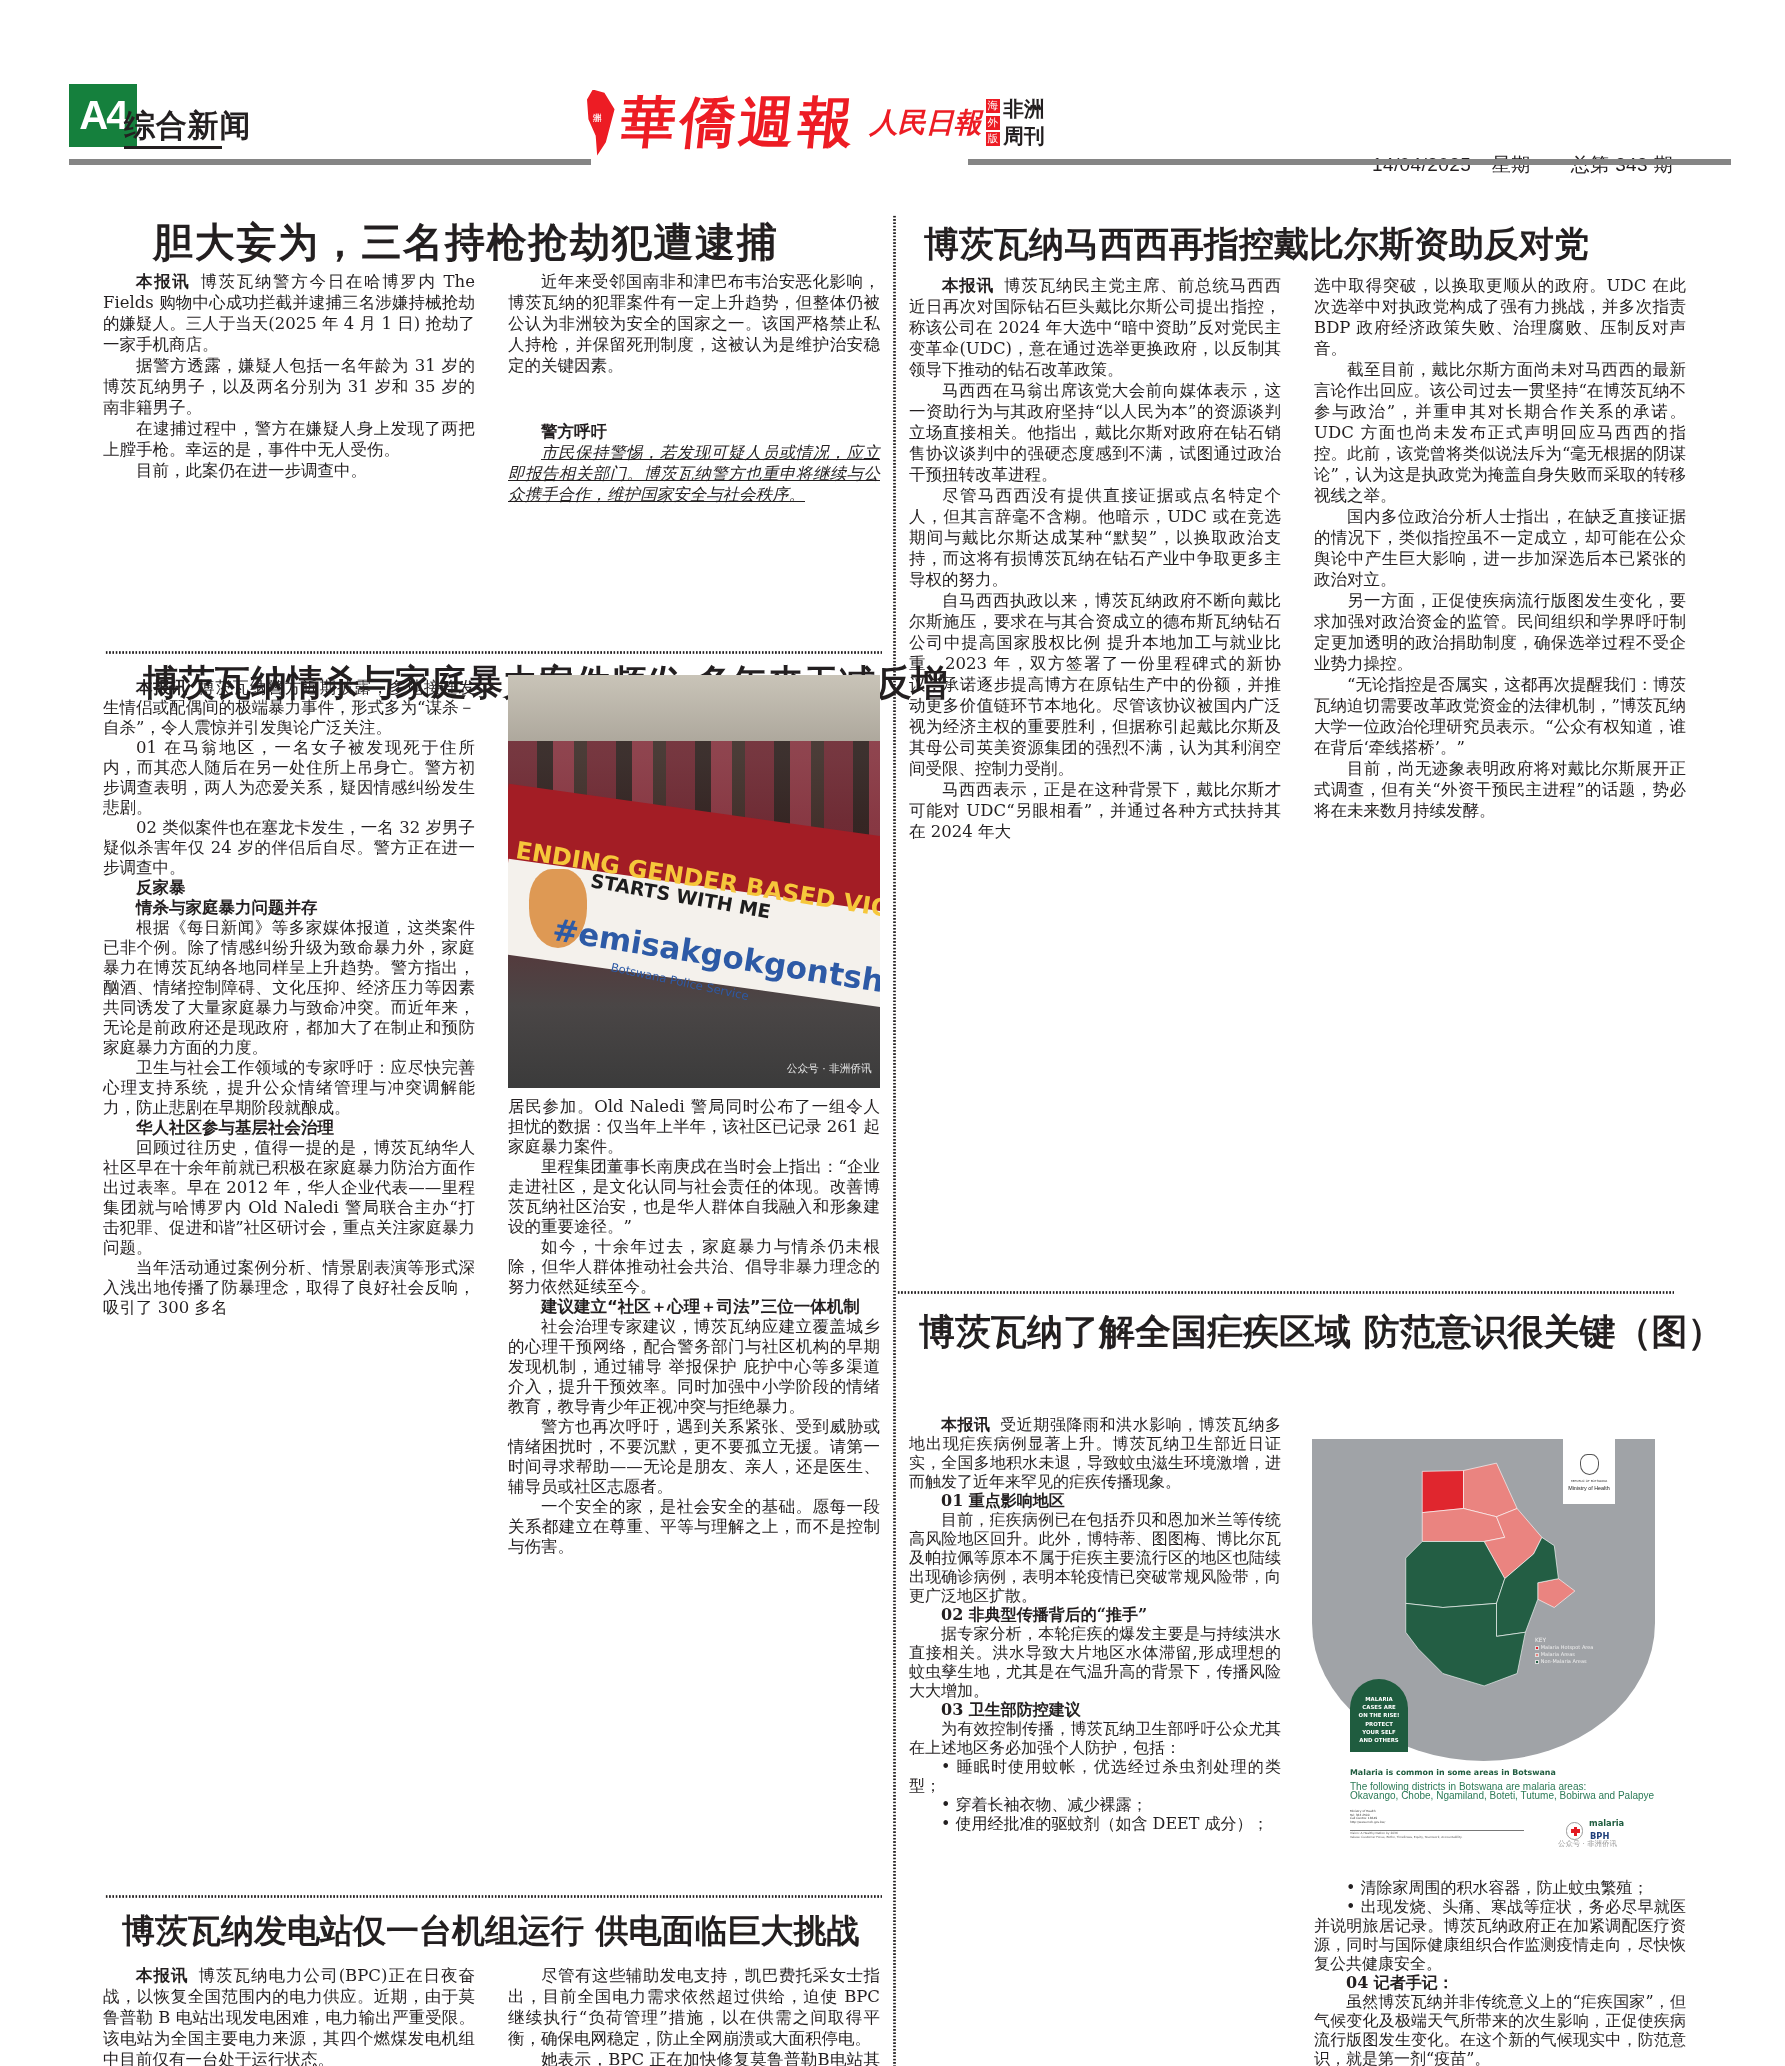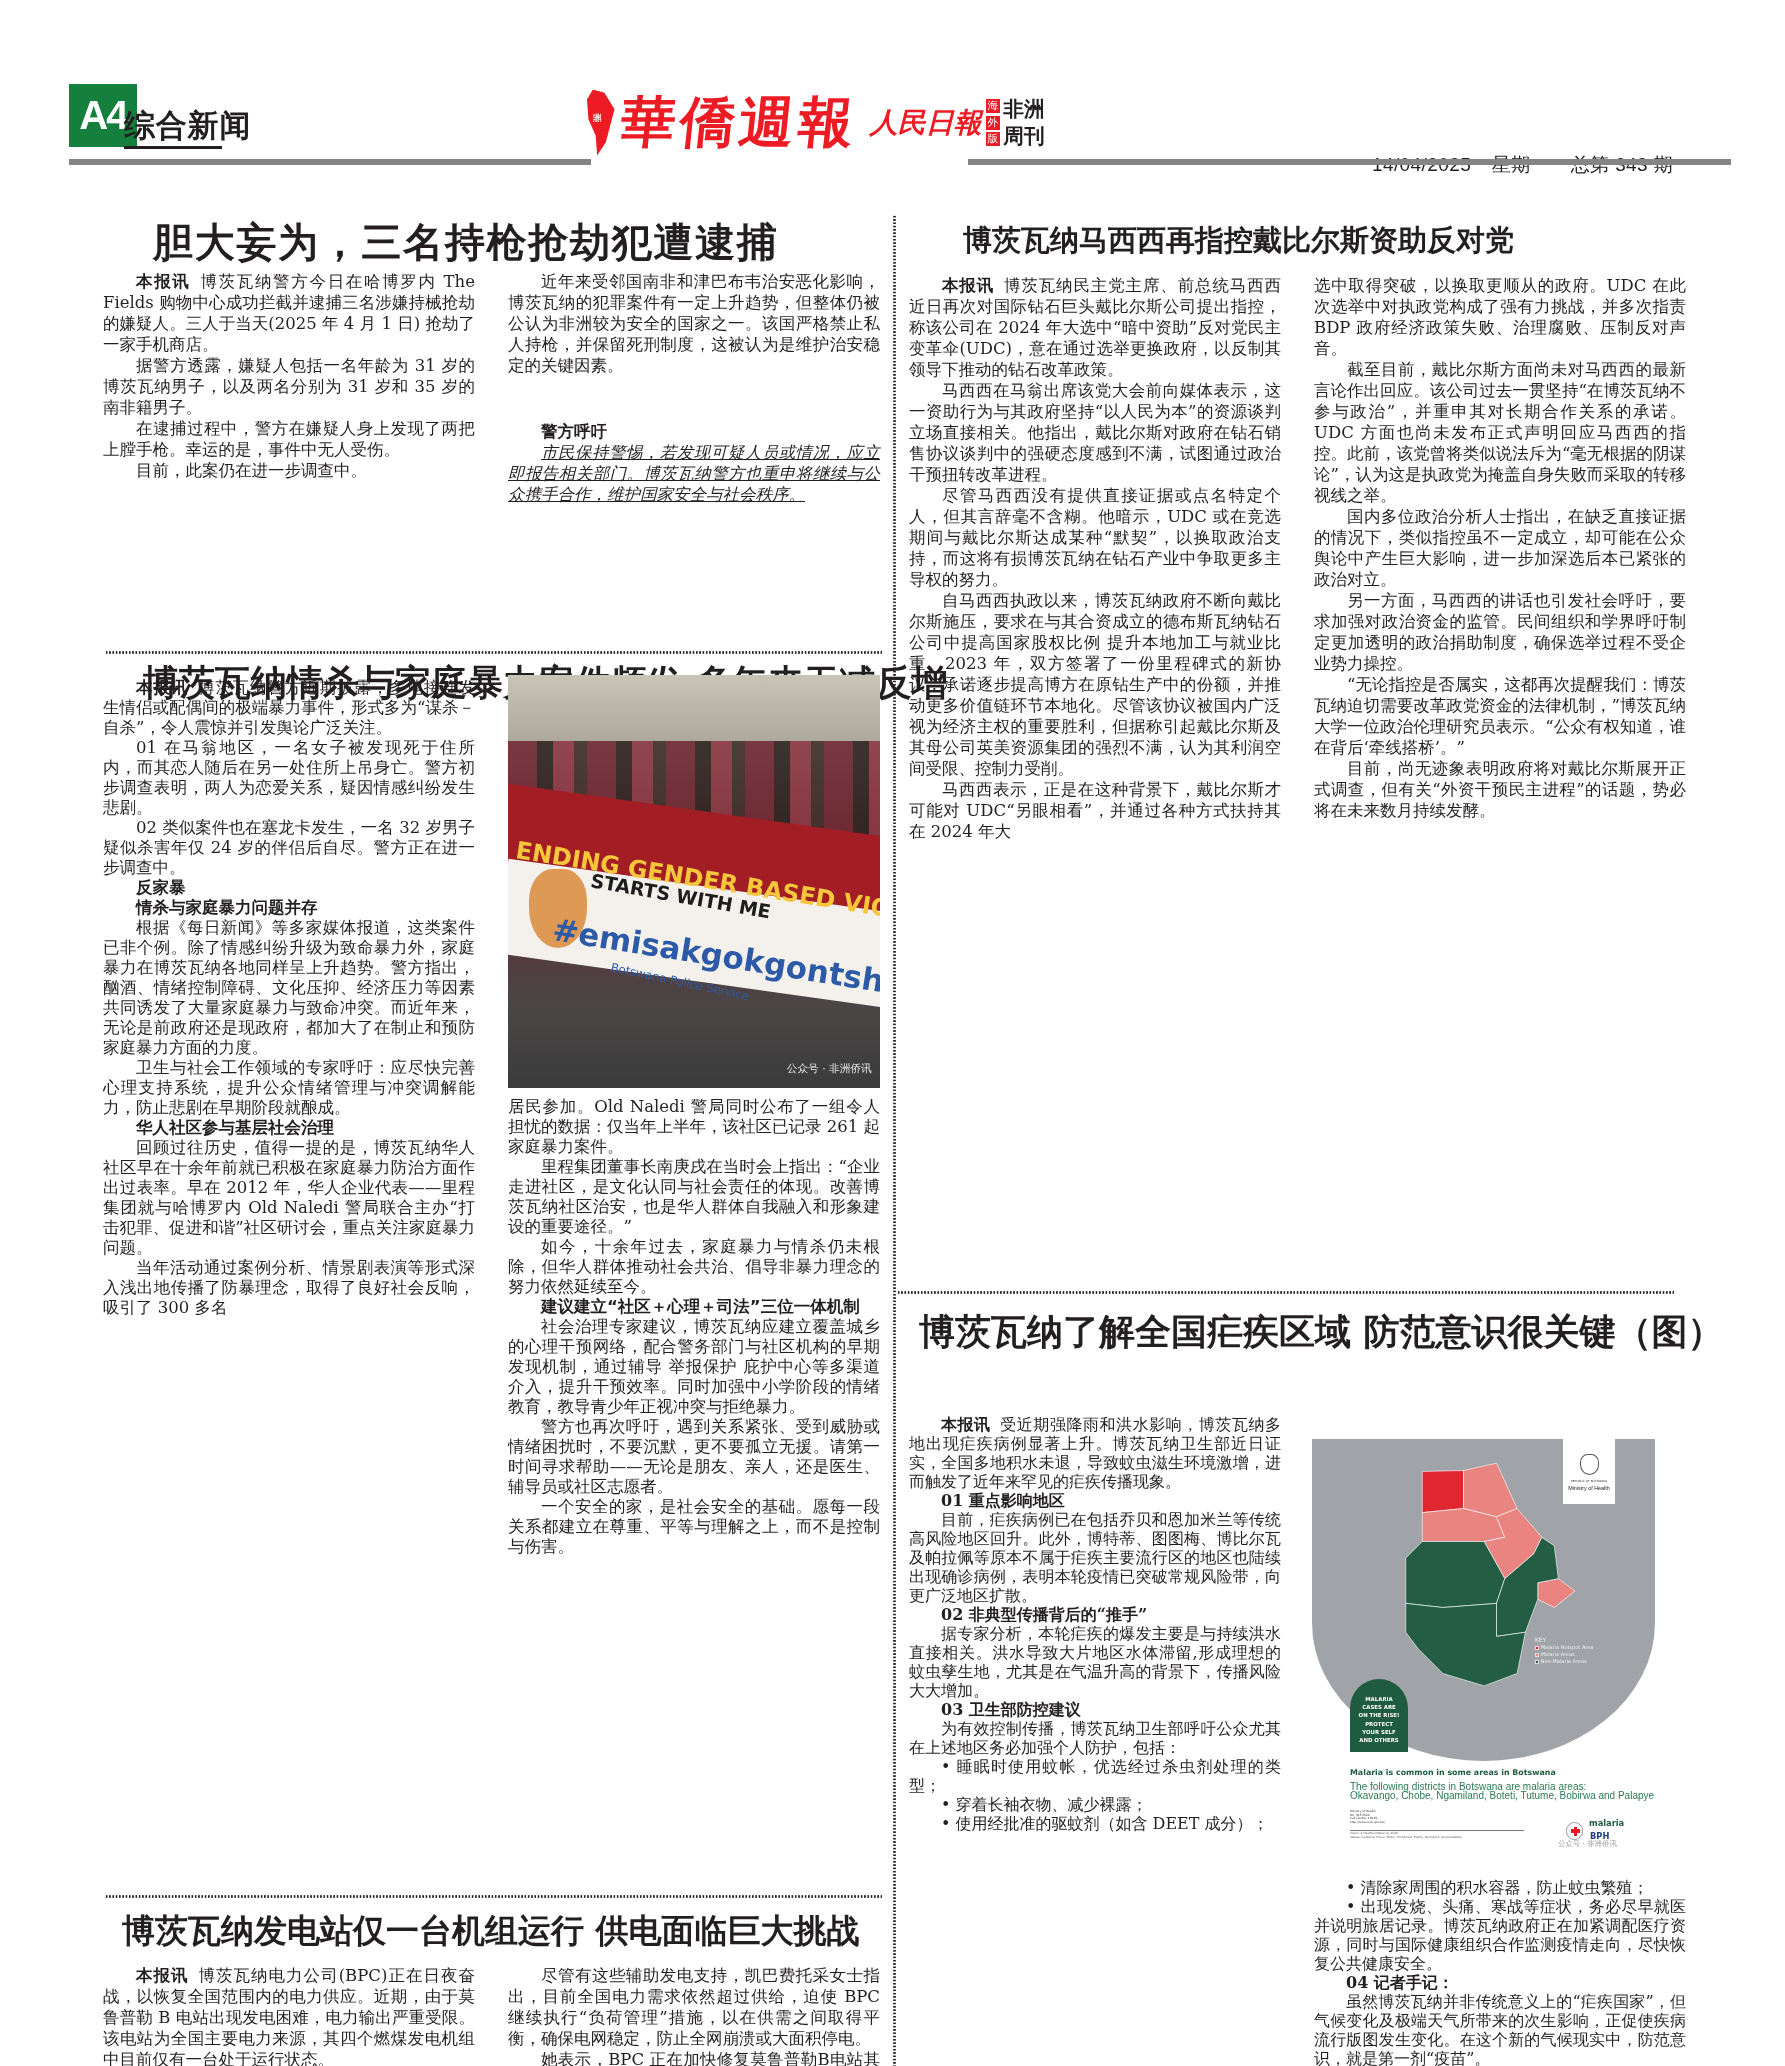--- a/index.html
+++ b/index.html
@@ -179,33 +179,33 @@
   </div>
   <div class="col" style="left:508px; top:1965px; width:372px;">
     <p>尽管有这些辅助发电支持，凯巴费托采女士指出，目前全国电力需求依然超过供给，迫使 BPC 继续执行“负荷管理”措施，以在供需之间取得平衡，确保电网稳定，防止全网崩溃或大面积停电。</p>
     <p>她表示，BPC 正在加快修复莫鲁普勒B电站其余三台停运机组的进度，预计在今年 6 月全面恢复运行。届时，电力供应状况将明显改善。</p>
 
   </div>
 
 </article>
 
 <article class="article">
-  <h1 class="headline sans" style="position:absolute; left:924px; top:221px; font-size:29px;margin-left:39px;">博茨瓦纳马西西再指控戴比尔斯资助反对党</h1>
+  <h1 class="headline sans" style="position:absolute; left:924px; top:221px; font-size:35px;">博茨瓦纳马西西再指控戴比尔斯资助反对党</h1>
   <div class="col" style="left:909px; top:275px; width:372px;">
     <p><span class="lead">本报讯</span><span>博茨瓦纳民主党主席、前总统马西西近日再次对国际钻石巨头戴比尔斯公司提出指控，称该公司在 2024 年大选中“暗中资助”反对党民主变革伞(UDC)，意在通过选举更换政府，以反制其领导下推动的钻石改革政策。</span></p>
     <p>马西西在马翁出席该党大会前向媒体表示，这一资助行为与其政府坚持“以人民为本”的资源谈判立场直接相关。他指出，戴比尔斯对政府在钻石销售协议谈判中的强硬态度感到不满，试图通过政治干预扭转改革进程。</p>
     <p>尽管马西西没有提供直接证据或点名特定个人，但其言辞毫不含糊。他暗示，UDC 或在竞选期间与戴比尔斯达成某种“默契”，以换取政治支持，而这将有损博茨瓦纳在钻石产业中争取更多主导权的努力。</p>
     <p>自马西西执政以来，博茨瓦纳政府不断向戴比尔斯施压，要求在与其合资成立的德布斯瓦纳钻石公司中提高国家股权比例 提升本地加工与就业比重。2023 年，双方签署了一份里程碑式的新协议，承诺逐步提高博方在原钻生产中的份额，并推动更多价值链环节本地化。尽管该协议被国内广泛视为经济主权的重要胜利，但据称引起戴比尔斯及其母公司英美资源集团的强烈不满，认为其利润空间受限、控制力受削。</p>
     <p>马西西表示，正是在这种背景下，戴比尔斯才可能对 UDC“另眼相看”，并通过各种方式扶持其在 2024 年大</p>
   </div>
   <div class="col" style="left:1314px; top:275px; width:372px;">
     <p class="noindent">选中取得突破，以换取更顺从的政府。UDC 在此次选举中对执政党构成了强有力挑战，并多次指责 BDP 政府经济政策失败、治理腐败、压制反对声音。</p>
     <p>截至目前，戴比尔斯方面尚未对马西西的最新言论作出回应。该公司过去一贯坚持“在博茨瓦纳不参与政治”，并重申其对长期合作关系的承诺。UDC 方面也尚未发布正式声明回应马西西的指控。此前，该党曾将类似说法斥为“毫无根据的阴谋论”，认为这是执政党为掩盖自身失败而采取的转移视线之举。</p>
     <p>国内多位政治分析人士指出，在缺乏直接证据的情况下，类似指控虽不一定成立，却可能在公众舆论中产生巨大影响，进一步加深选后本已紧张的政治对立。</p>
-    <p>另一方面，马西西的讲话也引发社会呼吁，要求加强对政治资金的监管。民间组织和学界呼吁制定更加透明的政治捐助制度，确保选举过程不受企业势力操控。</p>
+    <p>另一方面，正促使疾病流行版图发生变化，要求加强对政治资金的监管。民间组织和学界呼吁制定更加透明的政治捐助制度，确保选举过程不受企业势力操控。</p>
     <p>“无论指控是否属实，这都再次提醒我们：博茨瓦纳迫切需要改革政党资金的法律机制，”博茨瓦纳大学一位政治伦理研究员表示。“公众有权知道，谁在背后‘牵线搭桥’。”</p>
     <p>目前，尚无迹象表明政府将对戴比尔斯展开正式调查，但有关“外资干预民主进程”的话题，势必将在未来数月持续发酵。</p>
   </div>
 </article>
 
 <div class="dot-h" style="left:897px; top:1291px; width:777px;"></div>
 
 <article class="article">
   <h1 class="headline" style="position:absolute; left:919px; top:1308px; font-size:36px;">博茨瓦纳了解全国疟疾区域 防范意识很关键（图）</h1>
   <div class="col" style="left:909px; top:1415px; width:372px; line-height:19px; font-size:16px;">

